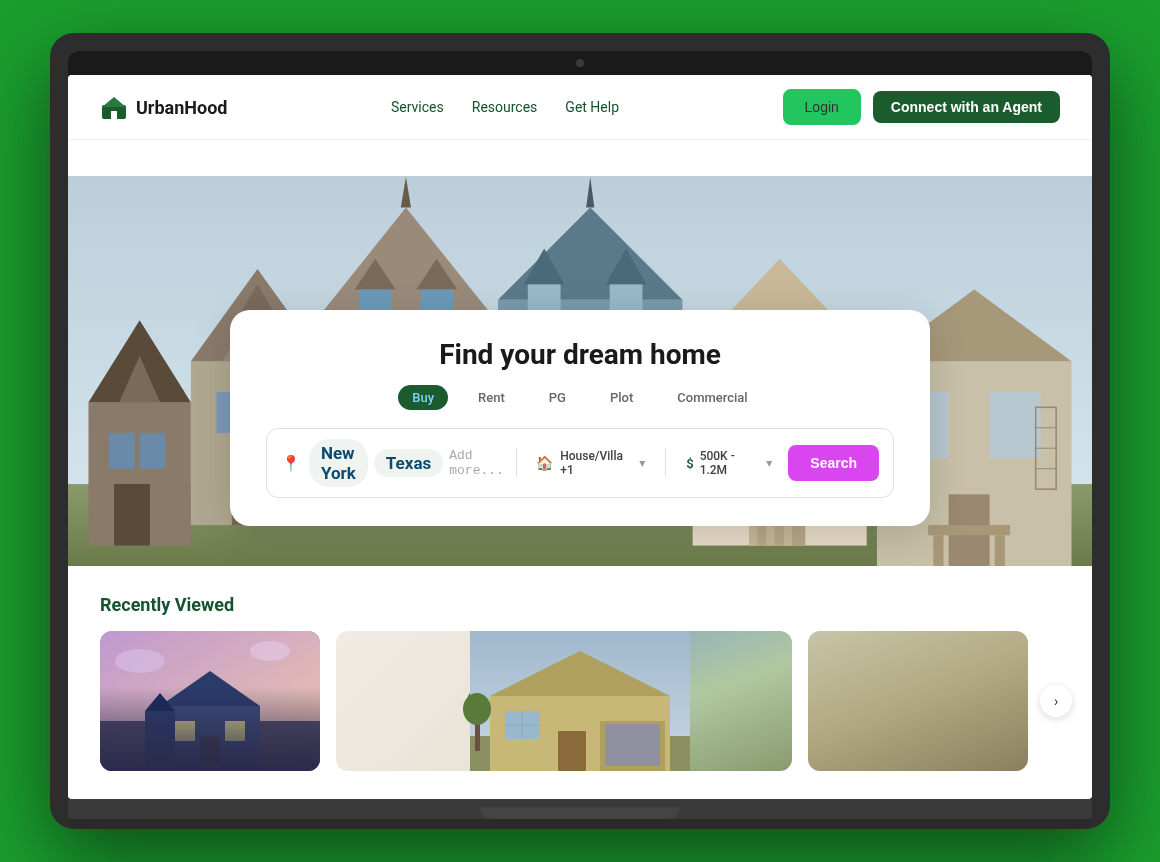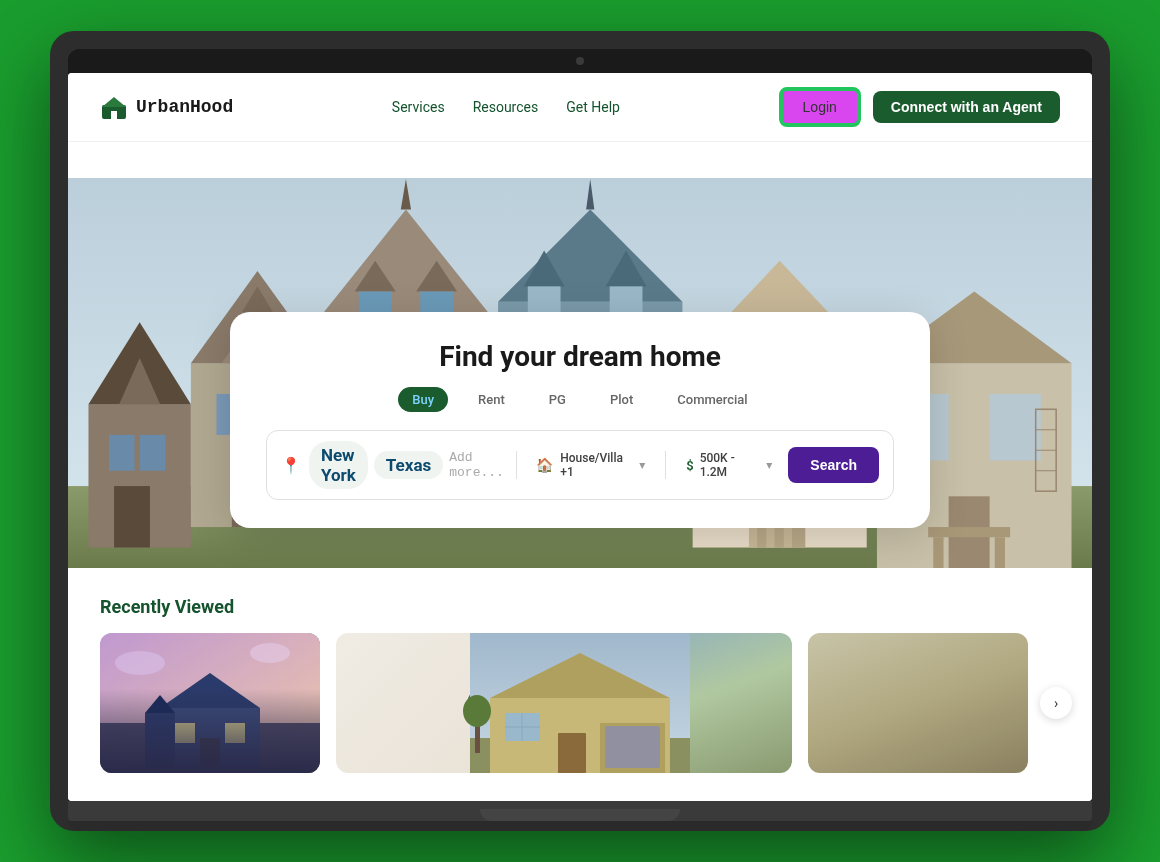--- a/index.html
+++ b/index.html
@@ -65,21 +65,20 @@
 
     .logo-icon {
       width: 28px;
       height: 28px;
     }
 
     .logo-text {
       font-size: 18px;
       font-weight: 700;
       color: #1a1a1a;
-      font-family: Liberation Mono, monospace;
     }
 
     .nav-links {
       display: flex;
       align-items: center;
       gap: 28px;
     }
 
     .nav-link {
       font-size: 14px;
@@ -89,23 +88,23 @@
     }
 
     .nav-actions {
       display: flex;
       align-items: center;
       gap: 12px;
     }
 
     .btn-login {
       padding: 8px 20px;
-      border: 4px solid #22c55e;
+      border: 2px solid #22c55e;
       border-radius: 8px;
-      background: #d946ef;
+      background: #22c55e;
       font-size: 14px;
       font-weight: 500;
       cursor: pointer;
       color: #333;
     }
 
     .btn-connect {
       padding: 8px 18px;
       border-radius: 8px;
       background: #1a5c2e;
@@ -273,21 +272,21 @@
     }
 
     .dollar-sign {
       font-size: 13px;
       color: #1a5c2e;
       font-weight: 600;
     }
 
     .btn-search {
       padding: 10px 22px;
-      background: #4c1d95;
+      background: #d946ef;
       color: #fff;
       border: none;
       border-radius: 8px;
       font-size: 14px;
       font-weight: 600;
       cursor: pointer;
       margin-left: 8px;
     }
 
     

